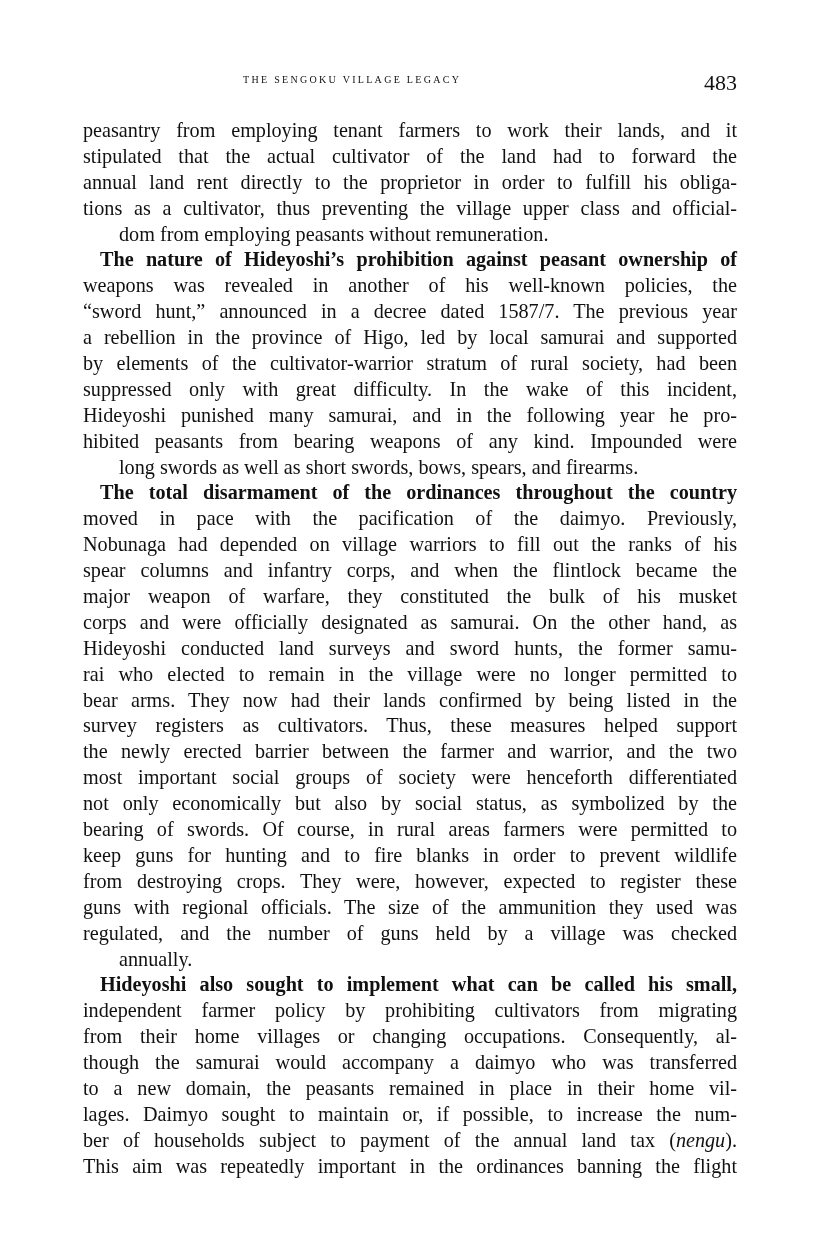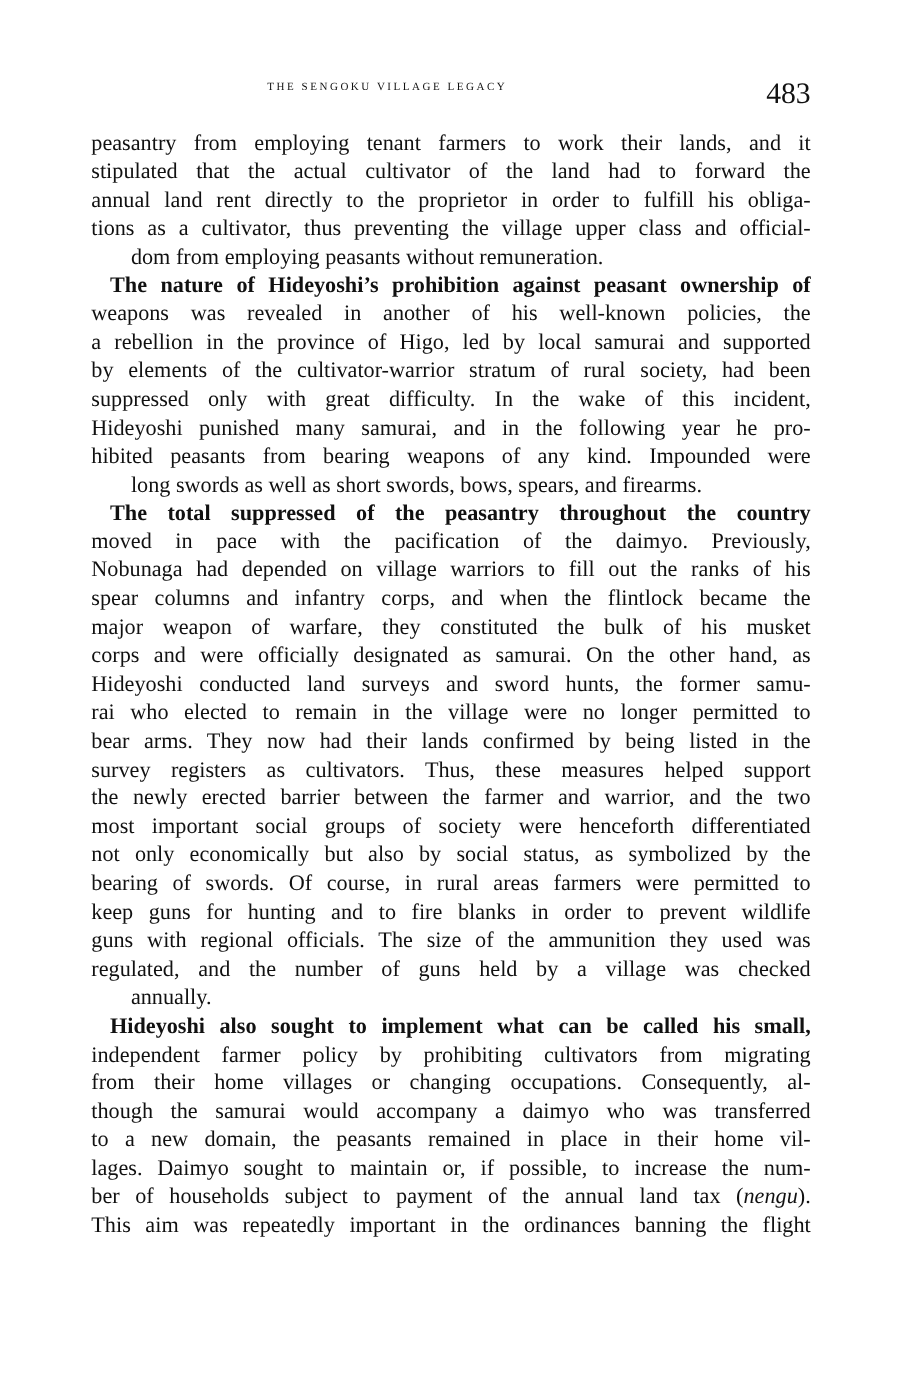--- a/index.html
+++ b/index.html
@@ -8,21 +8,21 @@
   .running-head {
     position: absolute; top: 70px; left: 83px; width: 654px; height: 30px;
     font-family: "Liberation Serif", "DejaVu Serif", serif;
   }
   .head-title {
     position: absolute; left: 160px; top: 4px;
     font-size: 10px; letter-spacing: 2.3px; font-weight: 400; color: #111;
   }
   .page-number {
     position: absolute; right: 0px; top: 0px;
-    font-size: 27px; color: #111;
+    font-size: 22px; color: #111;
   }
   .body-text {
     position: absolute; top: 118px; left: 83px; width: 654px;
     font-family: "Liberation Serif", "DejaVu Serif", serif;
     font-size: 20.2px; line-height: 25.9px; color: #111;
   }
   .line {
     display: block; white-space: nowrap; text-align: justify; text-align-last: justify;
     height: 25.9px; overflow: visible;
   }
@@ -45,44 +45,46 @@
       <span class="line">peasantry from employing tenant farmers to work their lands, and it</span>
       <span class="line">stipulated that the actual cultivator of the land had to forward the</span>
       <span class="line">annual land rent directly to the proprietor in order to fulfill his obliga-</span>
       <span class="line">tions as a cultivator, thus preventing the village upper class and official-</span>
       <span class="line last">dom from employing peasants without remuneration.</span>
     </div>
 
     <div>
       <span class="line indent">The nature of Hideyoshi’s prohibition against peasant ownership of</span>
       <span class="line">weapons was revealed in another of his well-known policies, the</span>
+      <span class="line">“sword hunt,” announced in a decree dated 1587/7. The previous year</span>
       <span class="line">a rebellion in the province of Higo, led by local samurai and supported</span>
       <span class="line">by elements of the cultivator-warrior stratum of rural society, had been</span>
       <span class="line">suppressed only with great difficulty. In the wake of this incident,</span>
       <span class="line">Hideyoshi punished many samurai, and in the following year he pro-</span>
       <span class="line">hibited peasants from bearing weapons of any kind. Impounded were</span>
       <span class="line last">long swords as well as short swords, bows, spears, and firearms.</span>
     </div>
 
     <div>
-      <span class="line indent">The total suppressed of the peasantry throughout the country</span>
+      <span class="line indent">The total disarmament of the ordinances throughout the country</span>
       <span class="line">moved in pace with the pacification of the daimyo. Previously,</span>
       <span class="line">Nobunaga had depended on village warriors to fill out the ranks of his</span>
       <span class="line">spear columns and infantry corps, and when the flintlock became the</span>
       <span class="line">major weapon of warfare, they constituted the bulk of his musket</span>
       <span class="line">corps and were officially designated as samurai. On the other hand, as</span>
       <span class="line">Hideyoshi conducted land surveys and sword hunts, the former samu-</span>
       <span class="line">rai who elected to remain in the village were no longer permitted to</span>
       <span class="line">bear arms. They now had their lands confirmed by being listed in the</span>
       <span class="line">survey registers as cultivators. Thus, these measures helped support</span>
       <span class="line">the newly erected barrier between the farmer and warrior, and the two</span>
       <span class="line">most important social groups of society were henceforth differentiated</span>
       <span class="line">not only economically but also by social status, as symbolized by the</span>
       <span class="line">bearing of swords. Of course, in rural areas farmers were permitted to</span>
       <span class="line">keep guns for hunting and to fire blanks in order to prevent wildlife</span>
+      <span class="line">from destroying crops. They were, however, expected to register these</span>
       <span class="line">guns with regional officials. The size of the ammunition they used was</span>
       <span class="line">regulated, and the number of guns held by a village was checked</span>
       <span class="line last">annually.</span>
     </div>
 
     <div>
       <span class="line indent">Hideyoshi also sought to implement what can be called his small,</span>
       <span class="line">independent farmer policy by prohibiting cultivators from migrating</span>
       <span class="line">from their home villages or changing occupations. Consequently, al-</span>
       <span class="line">though the samurai would accompany a daimyo who was transferred</span>

